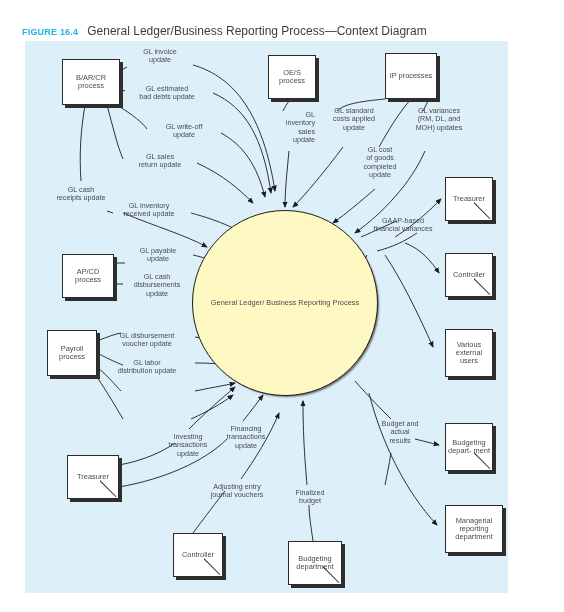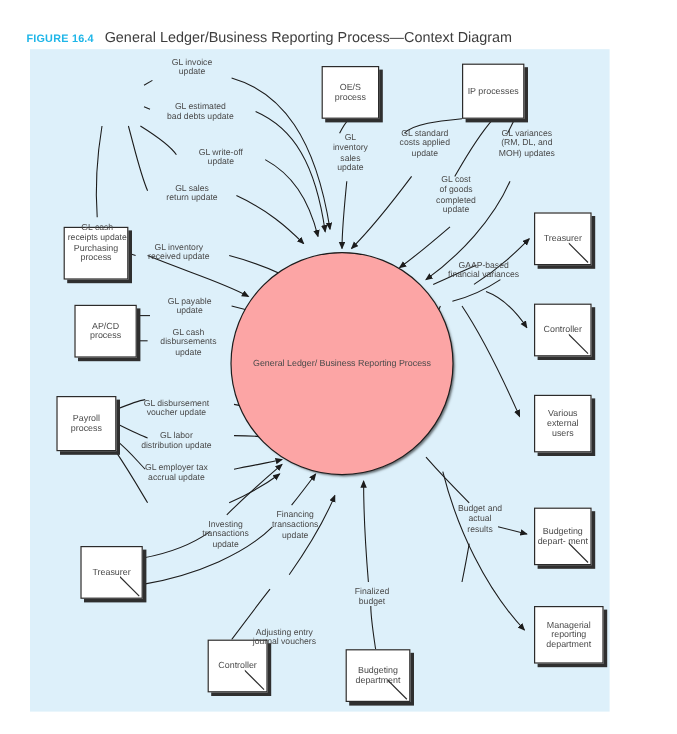--- a/index.html
+++ b/index.html
@@ -35,21 +35,21 @@
     position:absolute;right:0;bottom:0;width:18px;height:18px;
     overflow:hidden;pointer-events:none;
   }
   .entity-corner:after{
     content:"";position:absolute;left:-2px;top:-2px;
     width:26px;height:26px;border-top:1px solid #2b2b2b;
     transform:rotate(45deg);transform-origin:0 0;
   }
   #bubble{
     position:absolute;left:167px;top:169px;width:186px;height:186px;
-    border-radius:50%;background:#fca5a5;border:1px solid #1c1c1c;
+    border-radius:50%;background:#fef9c3;border:1px solid #1c1c1c;
     box-shadow:2px 2px 2px -1px rgba(0,0,0,.55);
     display:flex;align-items:center;justify-content:center;
     text-align:center;font-size:7.4px;line-height:1.3;color:#4a4a4a;
     box-sizing:border-box;
   }
   .flow-label{
     position:absolute;text-align:center;font-size:7.2px;line-height:1.18;
     color:#4a4a4a;white-space:pre-line;
   }
 </style>
@@ -138,31 +138,31 @@
       <path d="M366,412 C364,424 362,434 360,444"></path>
     </g>
   </svg>
 
   <div id="bubble">
     <span>General Ledger/
 Business Reporting
 Process</span>
   </div>
 
+  <div class="node" style="left:37px;top:18px;width:58px;height:46px;">
+    <span>B/AR/CR
+process</span>
+  </div>
   <div class="node" style="left:243px;top:14px;width:48px;height:44px;">
     <span>OE/S
 process</span>
   </div>
   <div class="node" style="left:360px;top:12px;width:52px;height:46px;align-items:center;">
     <span>IP
 processes</span>
-  </div>
-  <div class="node" style="left:28px;top:148px;width:54px;height:44px;">
-    <span>Purchasing
-process</span>
   </div>
   <div class="node" style="left:37px;top:213px;width:52px;height:44px;">
     <span>AP/CD
 process</span>
   </div>
   <div class="node" style="left:22px;top:289px;width:50px;height:46px;">
     <span>Payroll
 process</span>
   </div>
   <div class="node" style="left:42px;top:414px;width:52px;height:44px;">
@@ -206,21 +206,21 @@
   <div class="flow-label" style="left:104px;top:7px;width:62px;">GL invoice
 update</div>
   <div class="flow-label" style="left:98px;top:44px;width:88px;">GL estimated
 bad debts update</div>
   <div class="flow-label" style="left:124px;top:82px;width:70px;">GL write-off
 update</div>
   <div class="flow-label" style="left:100px;top:112px;width:70px;">GL sales
 return update</div>
   <div class="flow-label" style="left:16px;top:145px;width:80px;">GL cash
 receipts update</div>
-  <div class="flow-label" style="left:244px;top:70px;width:46px;">GL
+  <div class="flow-label" style="left:244px;top:70px;width:46px;text-align:right;">GL
 inventory
 sales
 update</div>
   <div class="flow-label" style="left:296px;top:66px;width:66px;">GL standard
 costs applied
 update</div>
   <div class="flow-label" style="left:330px;top:105px;width:50px;">GL cost
 of goods
 completed
 update</div>
@@ -231,29 +231,27 @@
 received update</div>
   <div class="flow-label" style="left:100px;top:206px;width:66px;">GL payable
 update</div>
   <div class="flow-label" style="left:94px;top:232px;width:76px;">GL cash
 disbursements
 update</div>
   <div class="flow-label" style="left:76px;top:291px;width:92px;">GL disbursement
 voucher update</div>
   <div class="flow-label" style="left:76px;top:318px;width:92px;">GL labor
 distribution update</div>
-  <div class="flow-label" style="left:76px;top:345px;width:92px;">GL employer tax
-accrual update</div>
   <div class="flow-label" style="left:132px;top:392px;width:62px;">Investing
 transactions
 update</div>
   <div class="flow-label" style="left:190px;top:384px;width:62px;">Financing
 transactions
 update</div>
-  <div class="flow-label" style="left:168px;top:442px;width:88px;margin-top:40px;">Adjusting entry
+  <div class="flow-label" style="left:168px;top:442px;width:88px;">Adjusting entry
 journal vouchers</div>
   <div class="flow-label" style="left:256px;top:448px;width:58px;">Finalized
 budget</div>
   <div class="flow-label" style="left:330px;top:176px;width:96px;">GAAP-based
 financial variances</div>
   <div class="flow-label" style="left:344px;top:379px;width:62px;">Budget and
 actual
 results</div>
 
 </div>

